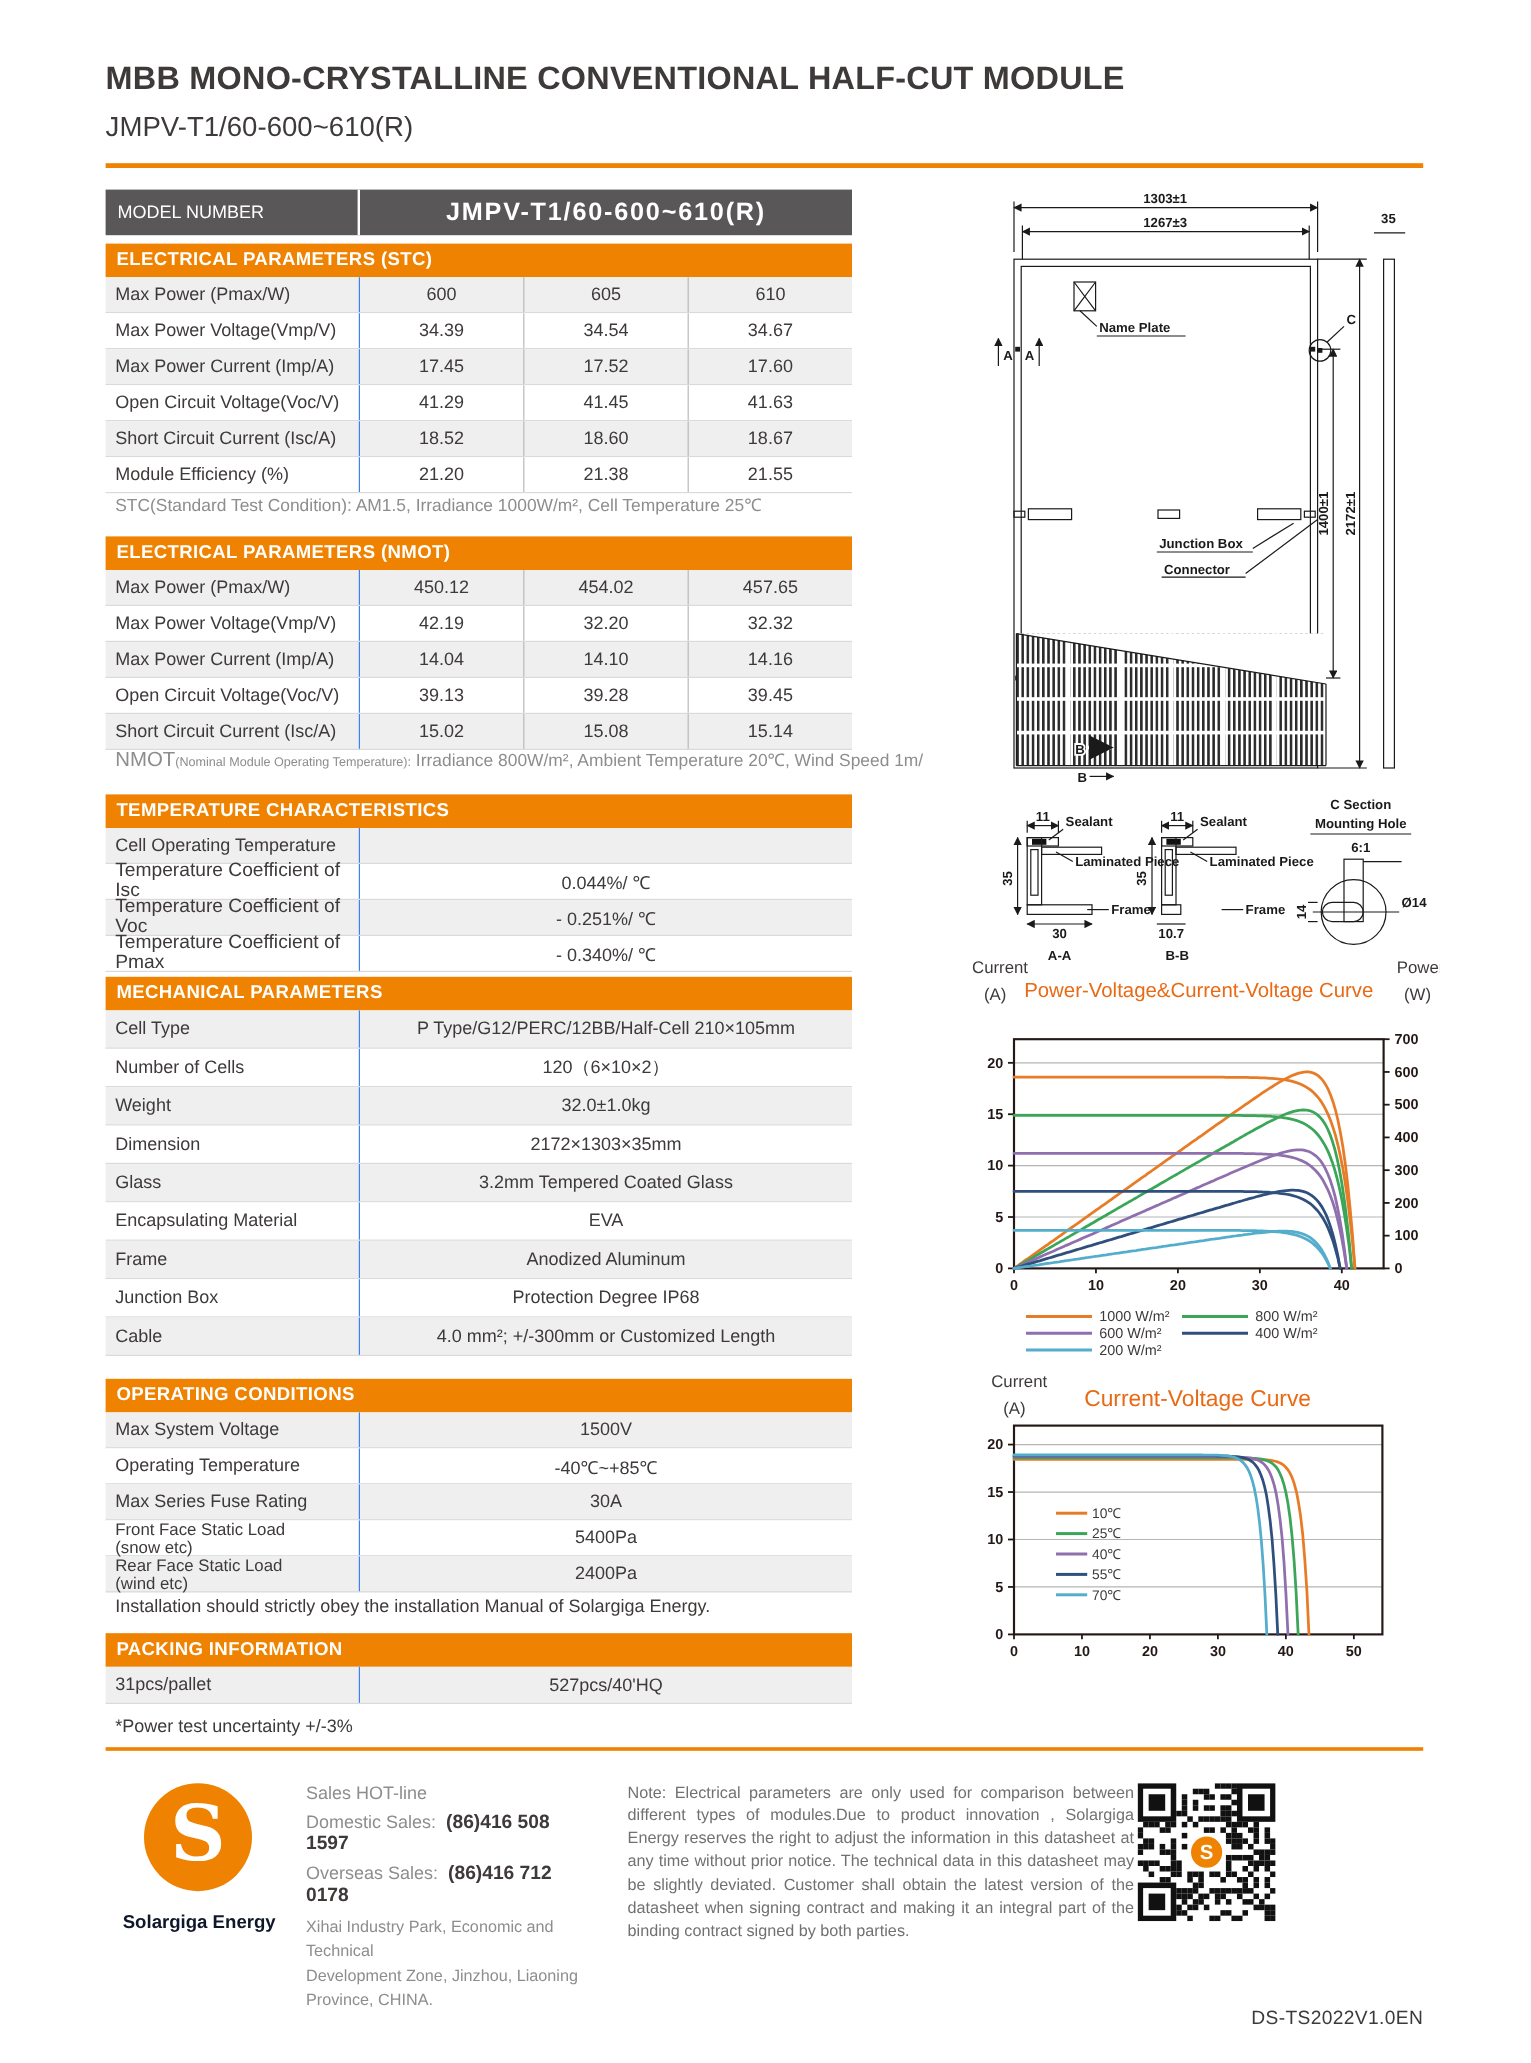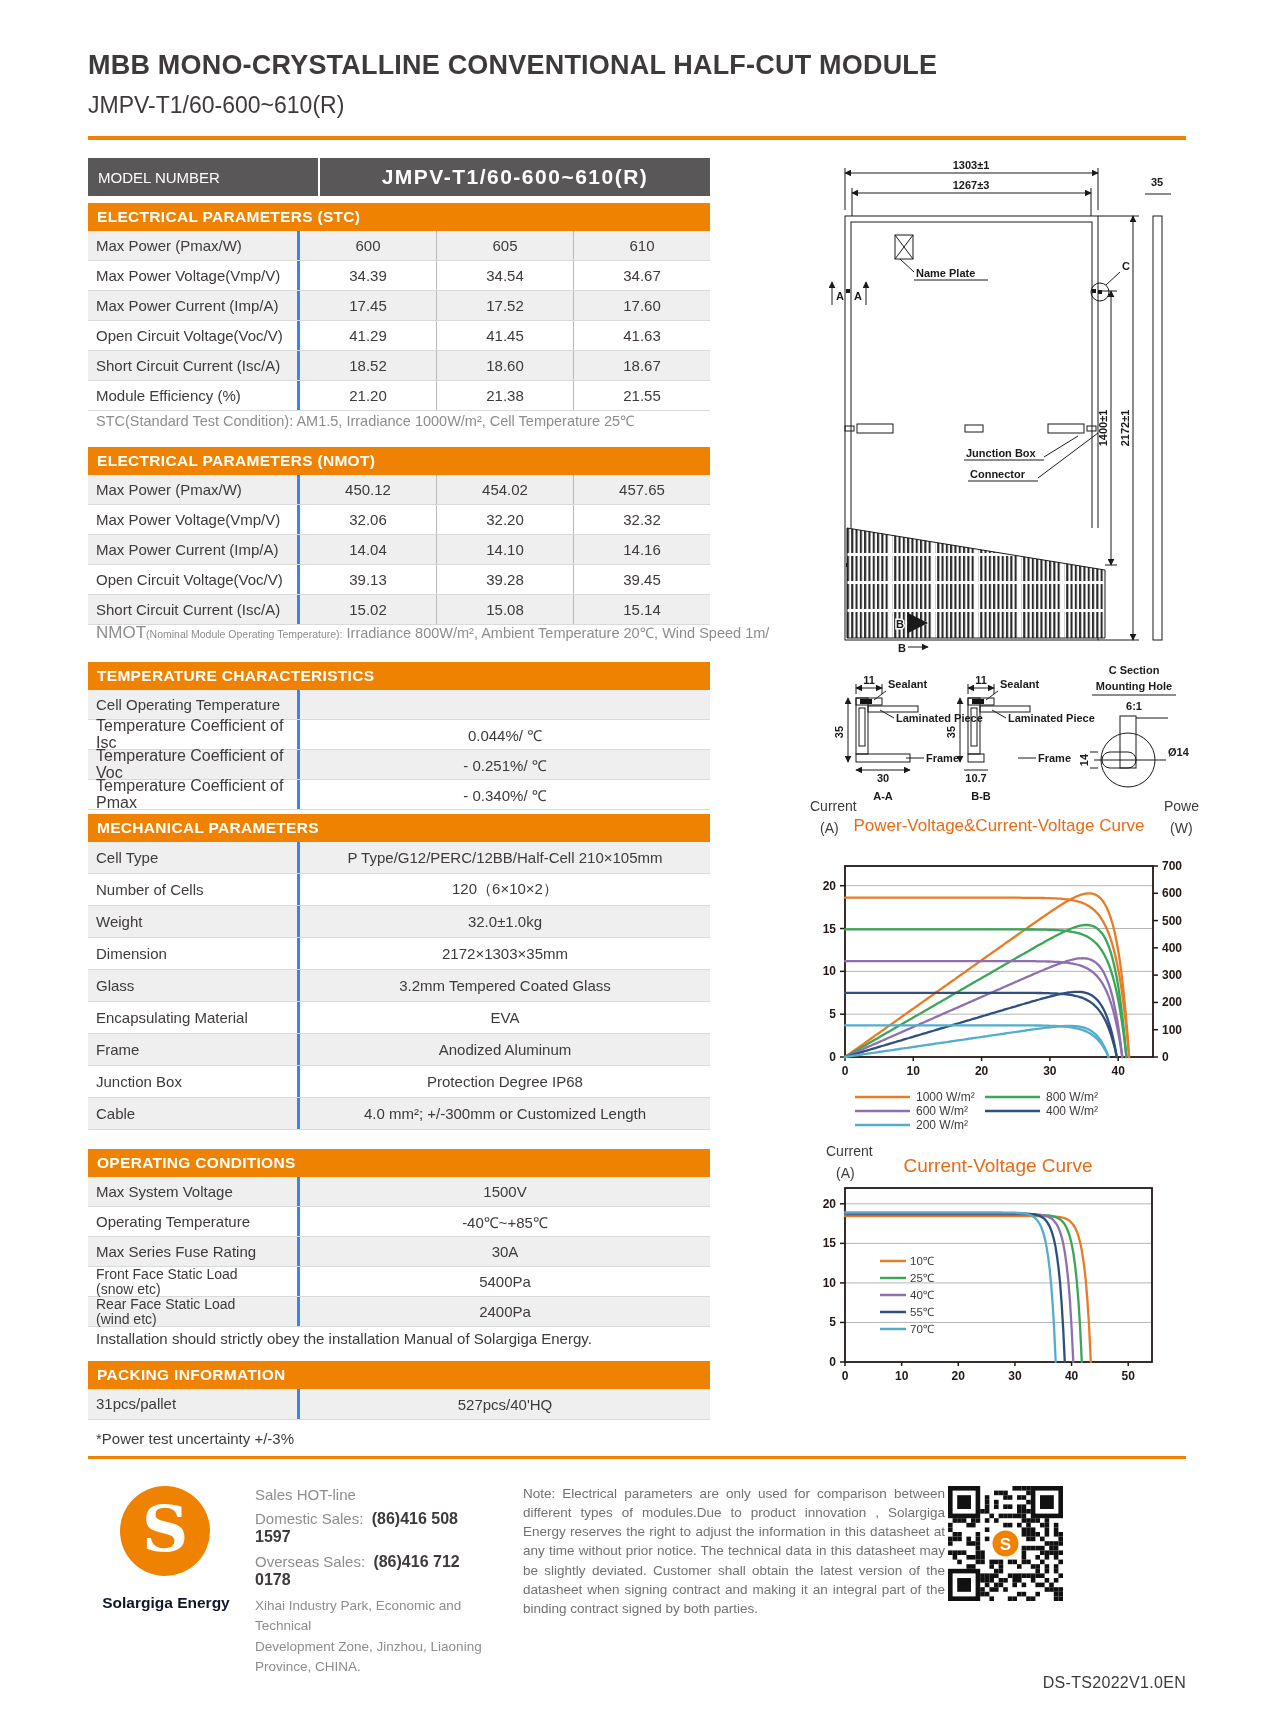--- a/index.html
+++ b/index.html
@@ -7,32 +7,32 @@
   #page{position:relative;width:1276px;height:1719px;background:#fff;overflow:hidden;}
   .abs{position:absolute;}
   
   #title1{left:88px;top:50px;font-size:27px;font-weight:700;letter-spacing:.2px;color:#3e3a39;}
   #title2{left:88px;top:92px;font-size:23px;font-weight:400;color:#3e3a39;}
   .orange-rule{left:88px;width:1098px;background:#ef8200;}
   #rule1{top:136px;height:4px;}
   #rule2{top:1456px;height:3px;}
   
   #model{left:88px;top:158px;width:622px;height:38px;display:flex;background:#595757;}
-  #model .mlab{width:232px;color:#fff;font-size:15px;display:flex;align-items:center;padding-left:10px;box-sizing:border-box;border-right:2px solid #fff;}
+  #model .mlab{width:212px;color:#fff;font-size:15px;display:flex;align-items:center;padding-left:10px;box-sizing:border-box;border-right:2px solid #fff;}
   #model .mval{flex:1;color:#fff;font-size:21px;font-weight:700;letter-spacing:1.5px;display:flex;align-items:center;justify-content:center;}
   
   .tsec{left:88px;width:622px;}
   .obar{height:28px;line-height:28px;background:#ef8200;color:#fff;font-size:15.5px;font-weight:600;padding-left:9px;letter-spacing:.3px;}
   .trow{display:flex;background:#efefef;border-bottom:1px solid #d9dadb;}
   .trow.alt{background:#fff;}
   .trow{height:29px;}
   #sec-mech .trow{height:31px;}
   #sec-pack .trow{height:30px;}
   .cell{display:flex;align-items:center;font-size:15px;color:#3e3a39;box-sizing:border-box;}
-  .cell.lab{width:212px;padding-left:8px;border-right:3px solid #3b82f6;}
+  .cell.lab{width:212px;padding-left:8px;border-right:1px solid #3b82f6;}
   .cell.lab.sm{font-size:16px;}
   .cell.lab .lwrap{line-height:1.05;}
   .cell.lab.two{font-size:14px;}
   .cell.val{flex:1;justify-content:center;border-right:1px solid #b9babb;}
   .cell.val:last-child{border-right:none;}
   .notetxt{left:96px;width:640px;color:#8d8d8e;font-size:14.5px;}
   #stc-note{top:410px;}
   #nmot-note{top:622px;white-space:nowrap;width:700px;}
   #nmot-note .big{font-size:17px;}
   #nmot-note .tiny{font-size:10.5px;}
@@ -136,21 +136,21 @@
             <div class="lwrap">Max Power (Pmax/W)</div>
           </div>
           <div class="cell val">450.12</div>
           <div class="cell val">454.02</div>
           <div class="cell val">457.65</div>
         </div>
         <div class="trow alt">
           <div class="cell lab">
             <div class="lwrap">Max Power Voltage(Vmp/V)</div>
           </div>
-          <div class="cell val">32.06</div>
+          <div class="cell val">42.19</div>
           <div class="cell val">32.20</div>
           <div class="cell val">32.32</div>
         </div>
         <div class="trow">
           <div class="cell lab">
             <div class="lwrap">Max Power Current (Imp/A)</div>
           </div>
           <div class="cell val">14.04</div>
           <div class="cell val">14.10</div>
           <div class="cell val">14.16</div>

